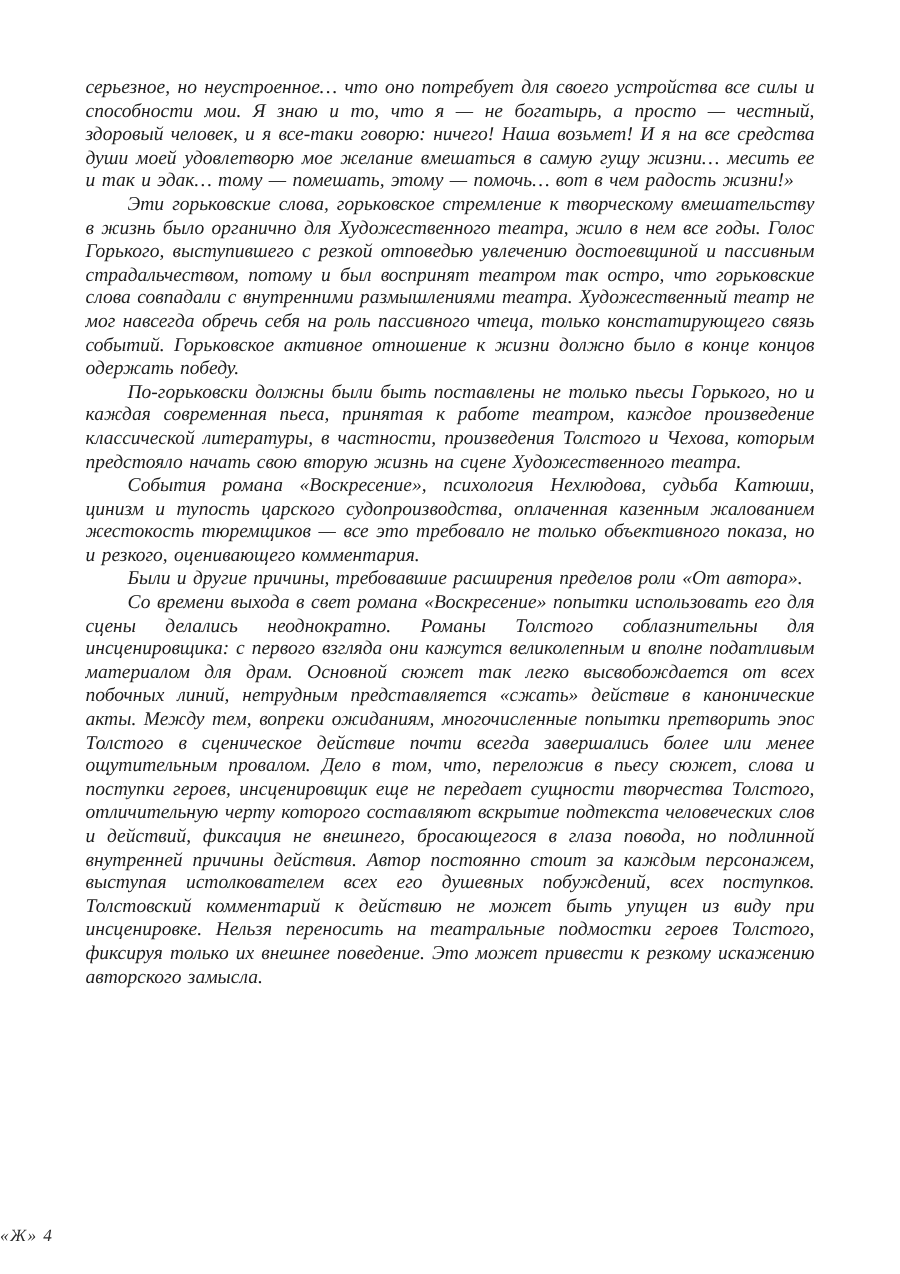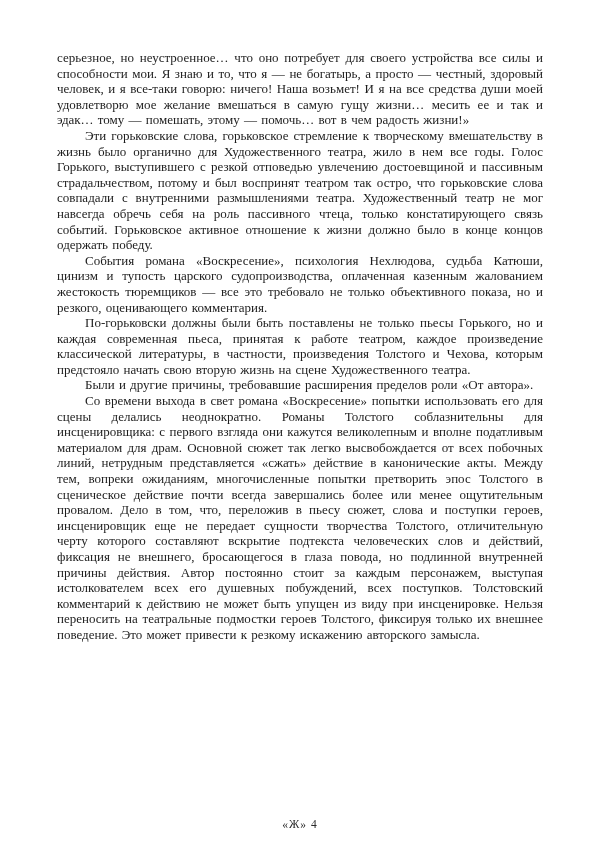--- a/index.html
+++ b/index.html
@@ -19,39 +19,41 @@
     font-size: 13px;
     line-height: 15.6px;
     color: #1c1c1c;
     overflow: hidden;
   }
   .page p {
     margin: 0;
     text-align: justify;
     text-indent: 28px;
     word-spacing: 1px;
+    font-style: italic;
   }
   .page p.continuation {
     text-indent: 0;
   }
   .page-footer {
     position: absolute;
     left: 0;
     right: 0;
     bottom: 16px;
-    text-align: center;
+    text-align: left;
     font-size: 11.5px;
     color: #2a2a2a;
     letter-spacing: 1px;
+    font-style: italic;
   }
 </style>
 </head>
 <body>
 
 <div class="page">
   <p class="continuation">серьезное, но неустроенное… что оно потребует для своего устройства все силы и способности мои. Я знаю и то, что я — не богатырь, а просто — честный, здоровый человек, и я все-таки говорю: ничего! Наша возьмет! И я на все средства души моей удовлетворю мое желание вмешаться в самую гущу жизни… месить ее и так и эдак… тому — помешать, этому — помочь… вот в чем радость жизни!»</p>
   <p>Эти горьковские слова, горьковское стремление к творческому вмешательству в жизнь было органично для Художественного театра, жило в нем все годы. Голос Горького, выступившего с резкой отповедью увлечению достоевщиной и пассивным страдальчеством, потому и был воспринят театром так остро, что горьковские слова совпадали с внутренними размышлениями театра. Художественный театр не мог навсегда обречь себя на роль пассивного чтеца, только констатирующего связь событий. Горьковское активное отношение к жизни должно было в конце концов одержать победу.</p>
+  <p>По-горьковски должны были быть поставлены не только пьесы Горького, но и каждая современная пьеса, принятая к работе театром, каждое произведение классической литературы, в частности, произведения Толстого и Чехова, которым предстояло начать свою вторую жизнь на сцене Художественного театра.</p>
   <p>События романа «Воскресение», психология Нехлюдова, судьба Катюши, цинизм и тупость царского судопроизводства, оплаченная казенным жалованием жестокость тюремщиков — все это требовало не только объективного показа, но и резкого, оценивающего комментария.</p>
-  <p>По-горьковски должны были быть поставлены не только пьесы Горького, но и каждая современная пьеса, принятая к работе театром, каждое произведение классической литературы, в частности, произведения Толстого и Чехова, которым предстояло начать свою вторую жизнь на сцене Художественного театра.</p>
   <p>Были и другие причины, требовавшие расширения пределов роли «От автора».</p>
   <p>Со времени выхода в свет романа «Воскресение» попытки использовать его для сцены делались неоднократно. Романы Толстого соблазнительны для инсценировщика: с первого взгляда они кажутся великолепным и вполне податливым материалом для драм. Основной сюжет так легко высвобождается от всех побочных линий, нетрудным представляется «сжать» действие в канонические акты. Между тем, вопреки ожиданиям, многочисленные попытки претворить эпос Толстого в сценическое действие почти всегда завершались более или менее ощутительным провалом. Дело в том, что, переложив в пьесу сюжет, слова и поступки героев, инсценировщик еще не передает сущности творчества Толстого, отличительную черту которого составляют вскрытие подтекста человеческих слов и действий, фиксация не внешнего, бросающегося в глаза повода, но подлинной внутренней причины действия. Автор постоянно стоит за каждым персонажем, выступая истолкователем всех его душевных побуждений, всех поступков. Толстовский комментарий к действию не может быть упущен из виду при инсценировке. Нельзя переносить на театральные подмостки героев Толстого, фиксируя только их внешнее поведение. Это может привести к резкому искажению авторского замысла.</p>
   <div class="page-footer">«Ж» 4</div>
 </div>
 
 </body></html>

